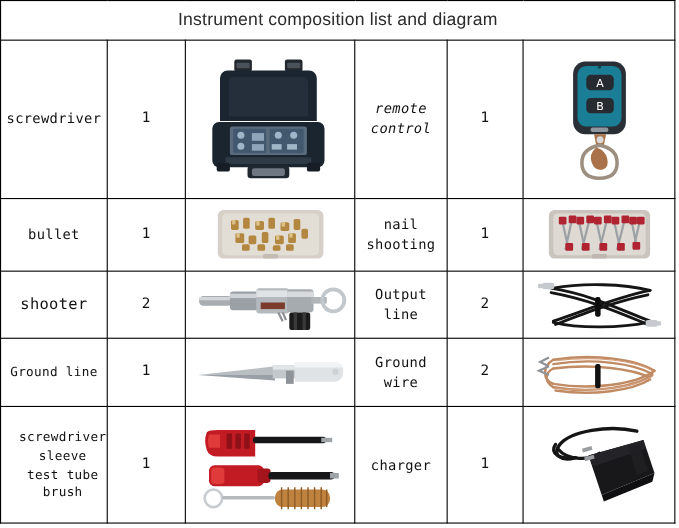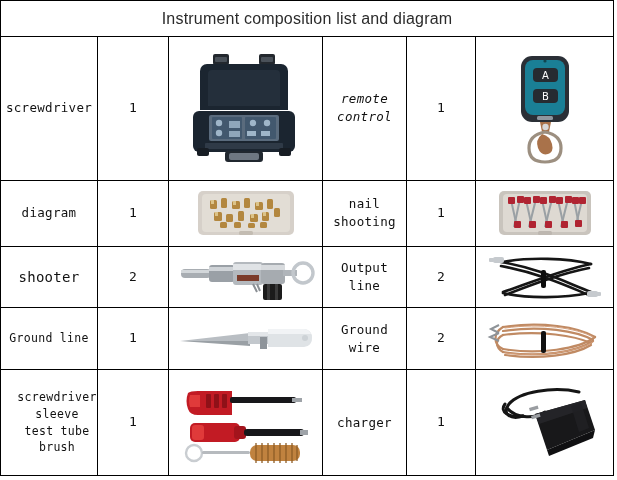--- a/index.html
+++ b/index.html
@@ -131,21 +131,21 @@
               <path d="M55 74 L66 74 L64 84 L57 84 Z" fill="#a9724a"></path>
               <circle cx="60.5" cy="79" r="3.2" fill="#d8d8d8"></circle>
               <path d="M60 84 q-16 3 -16 16 q0 14 16 14 q16 0 16 -14 q0 -13 -16 -16 Z" fill="none" stroke="#9c8f80" stroke-width="3.2"></path>
               <path d="M57 86 q-7 6 -4 14 q3 8 10 6 q6 -2 4 -10 q-2 -8 -10 -10 Z" fill="#a9724a"></path>
             </svg>
           </div>
         </td>
       </tr>
 
       <tr style="height:60px">
-        <td class="namecell">diagram</td>
+        <td class="namecell">bullet</td>
         <td class="qtycell">1</td>
         <td class="gcell">
           <div class="gwrap">
             <svg width="112" height="54" viewBox="0 0 112 54">
               <rect x="8" y="5" width="96" height="44" rx="5" fill="#cfc8bf" opacity="0.85"></rect>
               <rect x="12" y="8" width="88" height="38" rx="4" fill="#e2ddd5"></rect>
               <g fill="#b3873f">
                 <rect x="20" y="14" width="7" height="9" rx="1.5"></rect>
                   <rect x="31" y="12" width="6" height="10" rx="1.5"></rect>
                 <rect x="42" y="15" width="8" height="8" rx="1.5"></rect>

